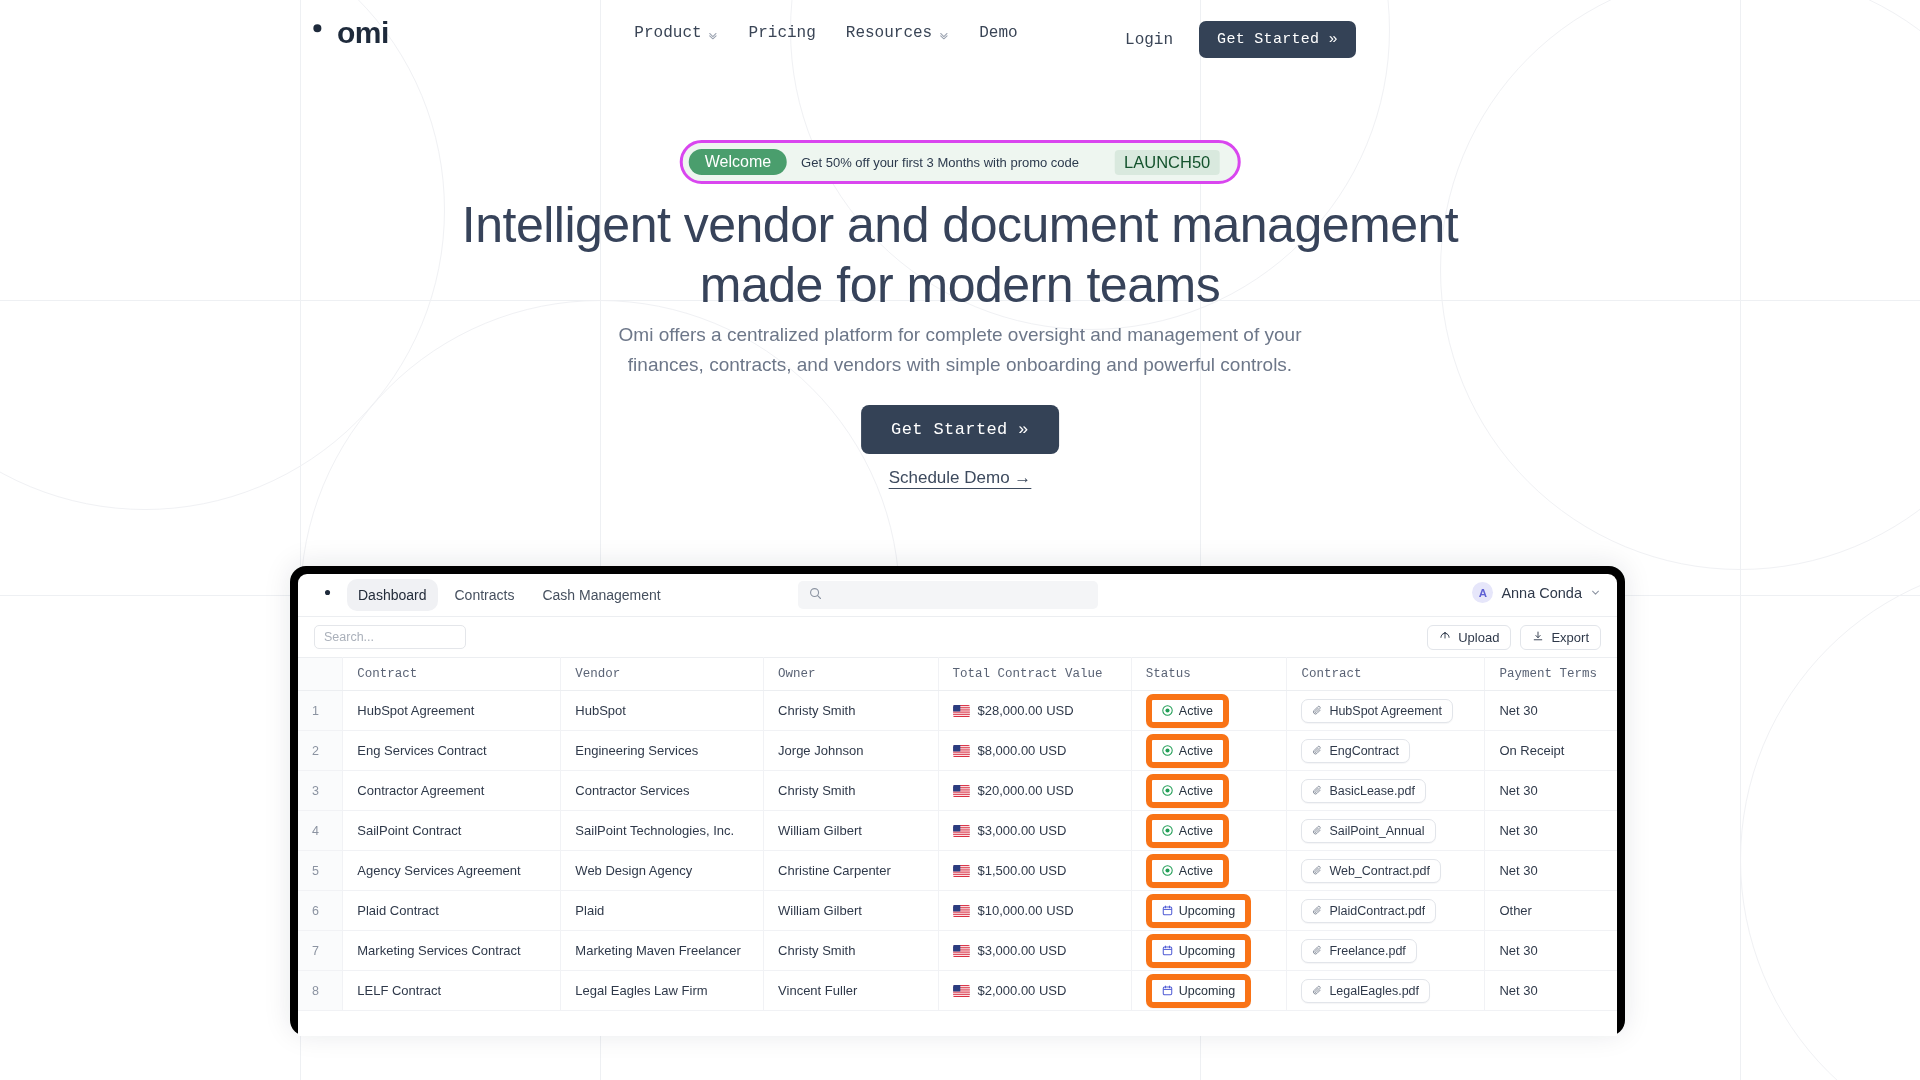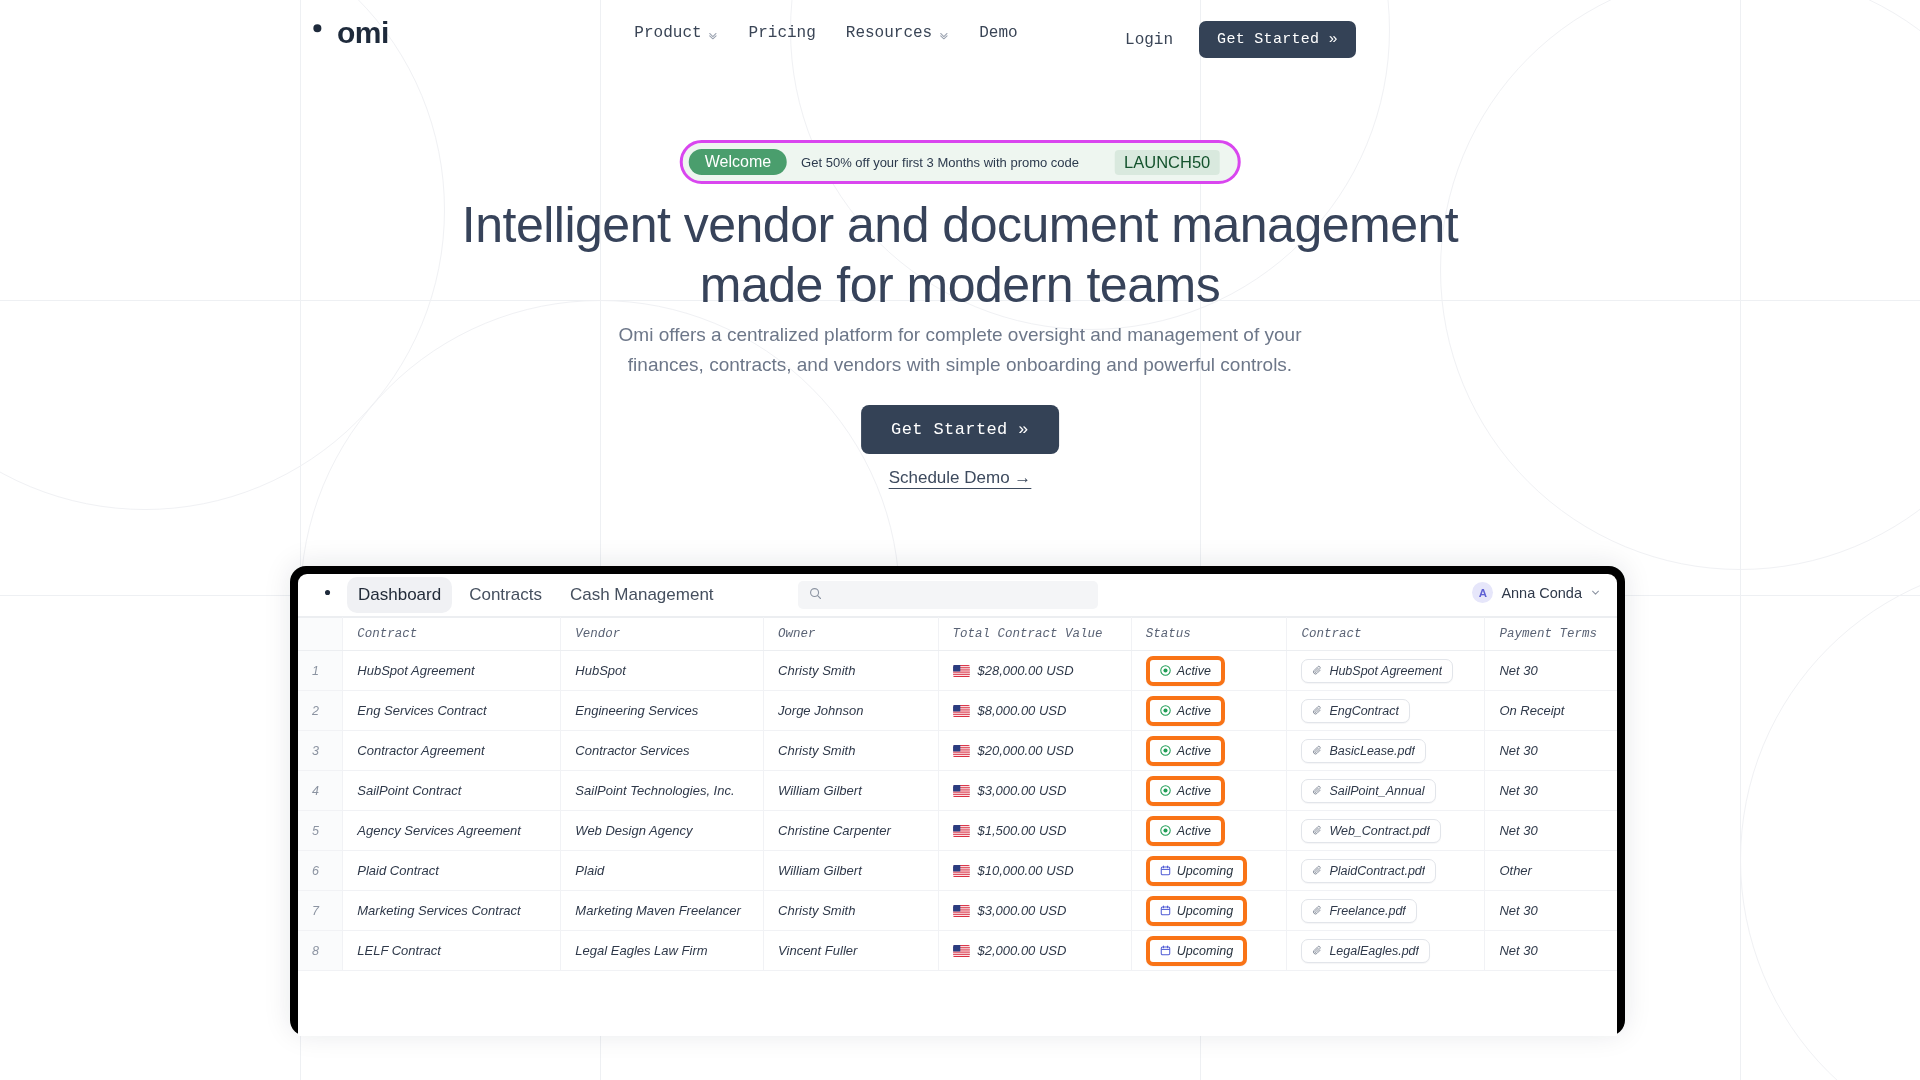--- a/index.html
+++ b/index.html
@@ -100,21 +100,21 @@
     width:100%; height:100%; background:#fff;
     border-radius:9px 9px 0 0; overflow:hidden; position:relative;
   }
 
   .app-header {
     height:43px; display:flex; align-items:center; padding:0 16px;
     border-bottom:1px solid #eceef1; gap:0;
   }
   .app-logo { width:19px; height:19px; margin-right:14px; flex:0 0 19px; }
   .app-tabs { display:flex; align-items:center; gap:6px; }
-  .app-tab { font-size:17px; color:#46505f; padding:8px 11px; border-radius:10px; cursor:pointer; white-space:nowrap; }
+  .app-tab { font-size:14px; color:#46505f; padding:8px 11px; border-radius:10px; cursor:pointer; white-space:nowrap; }
   .app-tab.active { background:#f0f1f4; color:#232c3a; }
   .app-search {
     position:absolute; left:500px; top:7px; width:300px; height:28px;
     background:#f4f5f7; border-radius:5px; display:flex; align-items:center; padding:0 11px;
   }
   .app-user { position:absolute; right:16px; top:8px; display:flex; align-items:center; gap:8px; cursor:pointer; }
   .avatar {
     width:21px; height:21px; border-radius:50%; background:#e6e6fa; color:#5d5fd4;
     font-size:11.5px; display:flex; align-items:center; justify-content:center; font-weight:600;
   }
@@ -127,42 +127,42 @@
   }
   .toolbar-search span { font-size:12.5px; color:#aab0ba; }
   .toolbar-right { position:absolute; right:16px; top:8px; display:flex; gap:9px; }
   .tb-btn {
     height:25px; border:1px solid #e2e5ea; border-radius:6px; background:#fff;
     display:flex; align-items:center; gap:7px; padding:0 11px; font-size:13px;
     color:#2f394a; cursor:pointer; white-space:nowrap;
   }
 
   
-  table { width:100%; border-collapse:collapse; table-layout:fixed;font-style:italic; }
+  table { width:100%; border-collapse:collapse; table-layout:fixed; }
   thead th {
     font-family:"Liberation Mono", monospace;
     font-size:12.5px; font-weight:400; color:#5a6375; text-align:left;
     padding:9px 14px; border-top:1px solid #eceef1; border-bottom:1px solid #eceef1;
     border-right:1px solid #f1f2f5; background:#fff; white-space:nowrap;
   }
   thead th:last-child { border-right:none; }
   tbody td {
     font-size:13px; color:#2f394a; padding:0 14px; height:40px;
     border-bottom:1px solid #f1f2f5; border-right:1px solid #f1f2f5;
     vertical-align:middle; white-space:nowrap; overflow:hidden; text-overflow:ellipsis;
   }
   tbody td:last-child { border-right:none; }
   .col-idx { width:38px; background:#fafbfc; color:#8b93a1; text-align:left; font-size:12.5px; }
   th.col-idx { background:#fafbfc; }
   .cell-money { display:flex; align-items:center; gap:8px; }
   .flag { width:17px; height:12px; flex:0 0 17px; border-radius:1.5px; overflow:hidden; display:block; }
 
   .badge {
     display:inline-flex; align-items:center; gap:6px; padding:4px 10px;
-    border:4px solid #f97316; border-radius:7px; background:#fff; font-size:12.5px;
+    border:6px solid #f97316; border-radius:7px; background:#fff; font-size:12.5px;
     box-shadow:0 1px 1px rgba(20,30,50,.04);
   }
   .badge .dot-ic { width:11px; height:11px; flex:0 0 11px; }
   .badge-active { color:#27323f; }
   .badge-upcoming { color:#27323f; }
 
   .chip {
     display:inline-flex; align-items:center; gap:6px; padding:4px 10px;
     border:1px solid #e2e5ea; border-radius:7px; background:#fff; font-size:12.5px;
     color:#2f394a; box-shadow:0 1px 1px rgba(20,30,50,.04); max-width:100%;
@@ -276,20 +276,45 @@
           <span class="avatar">A</span>
           <span class="user-name">Anna Conda</span>
           <span>
             <svg viewBox="0 0 12 12" width="11" height="11">
                 <path d="M2.8 4.6 6 7.8 9.2 4.6" fill="none" stroke="#8d95a3" stroke-width="1.2" stroke-linecap="round" stroke-linejoin="round"></path>
               </svg>
           </span>
         </div>
       </div>
 
+      <div class="toolbar">
+        <div class="toolbar-search">
+          <span>Search...</span>
+        </div>
+        <div class="toolbar-right">
+          <button class="tb-btn">
+            <span>
+              <svg viewBox="0 0 14 14" width="12" height="12">
+                  <path d="M7 9.4V2.8M4.5 5.1 7 2.6 9.5 5.1" fill="none" stroke="#3d4757" stroke-width="1.15" stroke-linecap="round" stroke-linejoin="round"></path>
+                  <path d="M2.2 8.6a4.8 4.8 0 0 1 9.6 0" fill="none" stroke="#3d4757" stroke-width="1.15" stroke-linecap="round"></path>
+                </svg>
+            </span>
+            <span>Upload</span>
+          </button>
+          <button class="tb-btn">
+            <span>
+              <svg viewBox="0 0 14 14" width="12" height="12">
+                  <path d="M7 2.4V8.8M4.5 6.4 7 9 9.5 6.4" fill="none" stroke="#3d4757" stroke-width="1.15" stroke-linecap="round" stroke-linejoin="round"></path>
+                  <path d="M2.6 11.4h8.8" stroke="#3d4757" stroke-width="1.15" stroke-linecap="round"></path>
+                </svg>
+            </span>
+            <span>Export</span>
+          </button>
+        </div>
+      </div>
 
       <table>
         <colgroup>
           <col style="width:38px">
             <col style="width:185px">
             <col style="width:172px">
             <col style="width:148px">
           <col style="width:164px">
             <col style="width:132px">
             <col style="width:168px">

